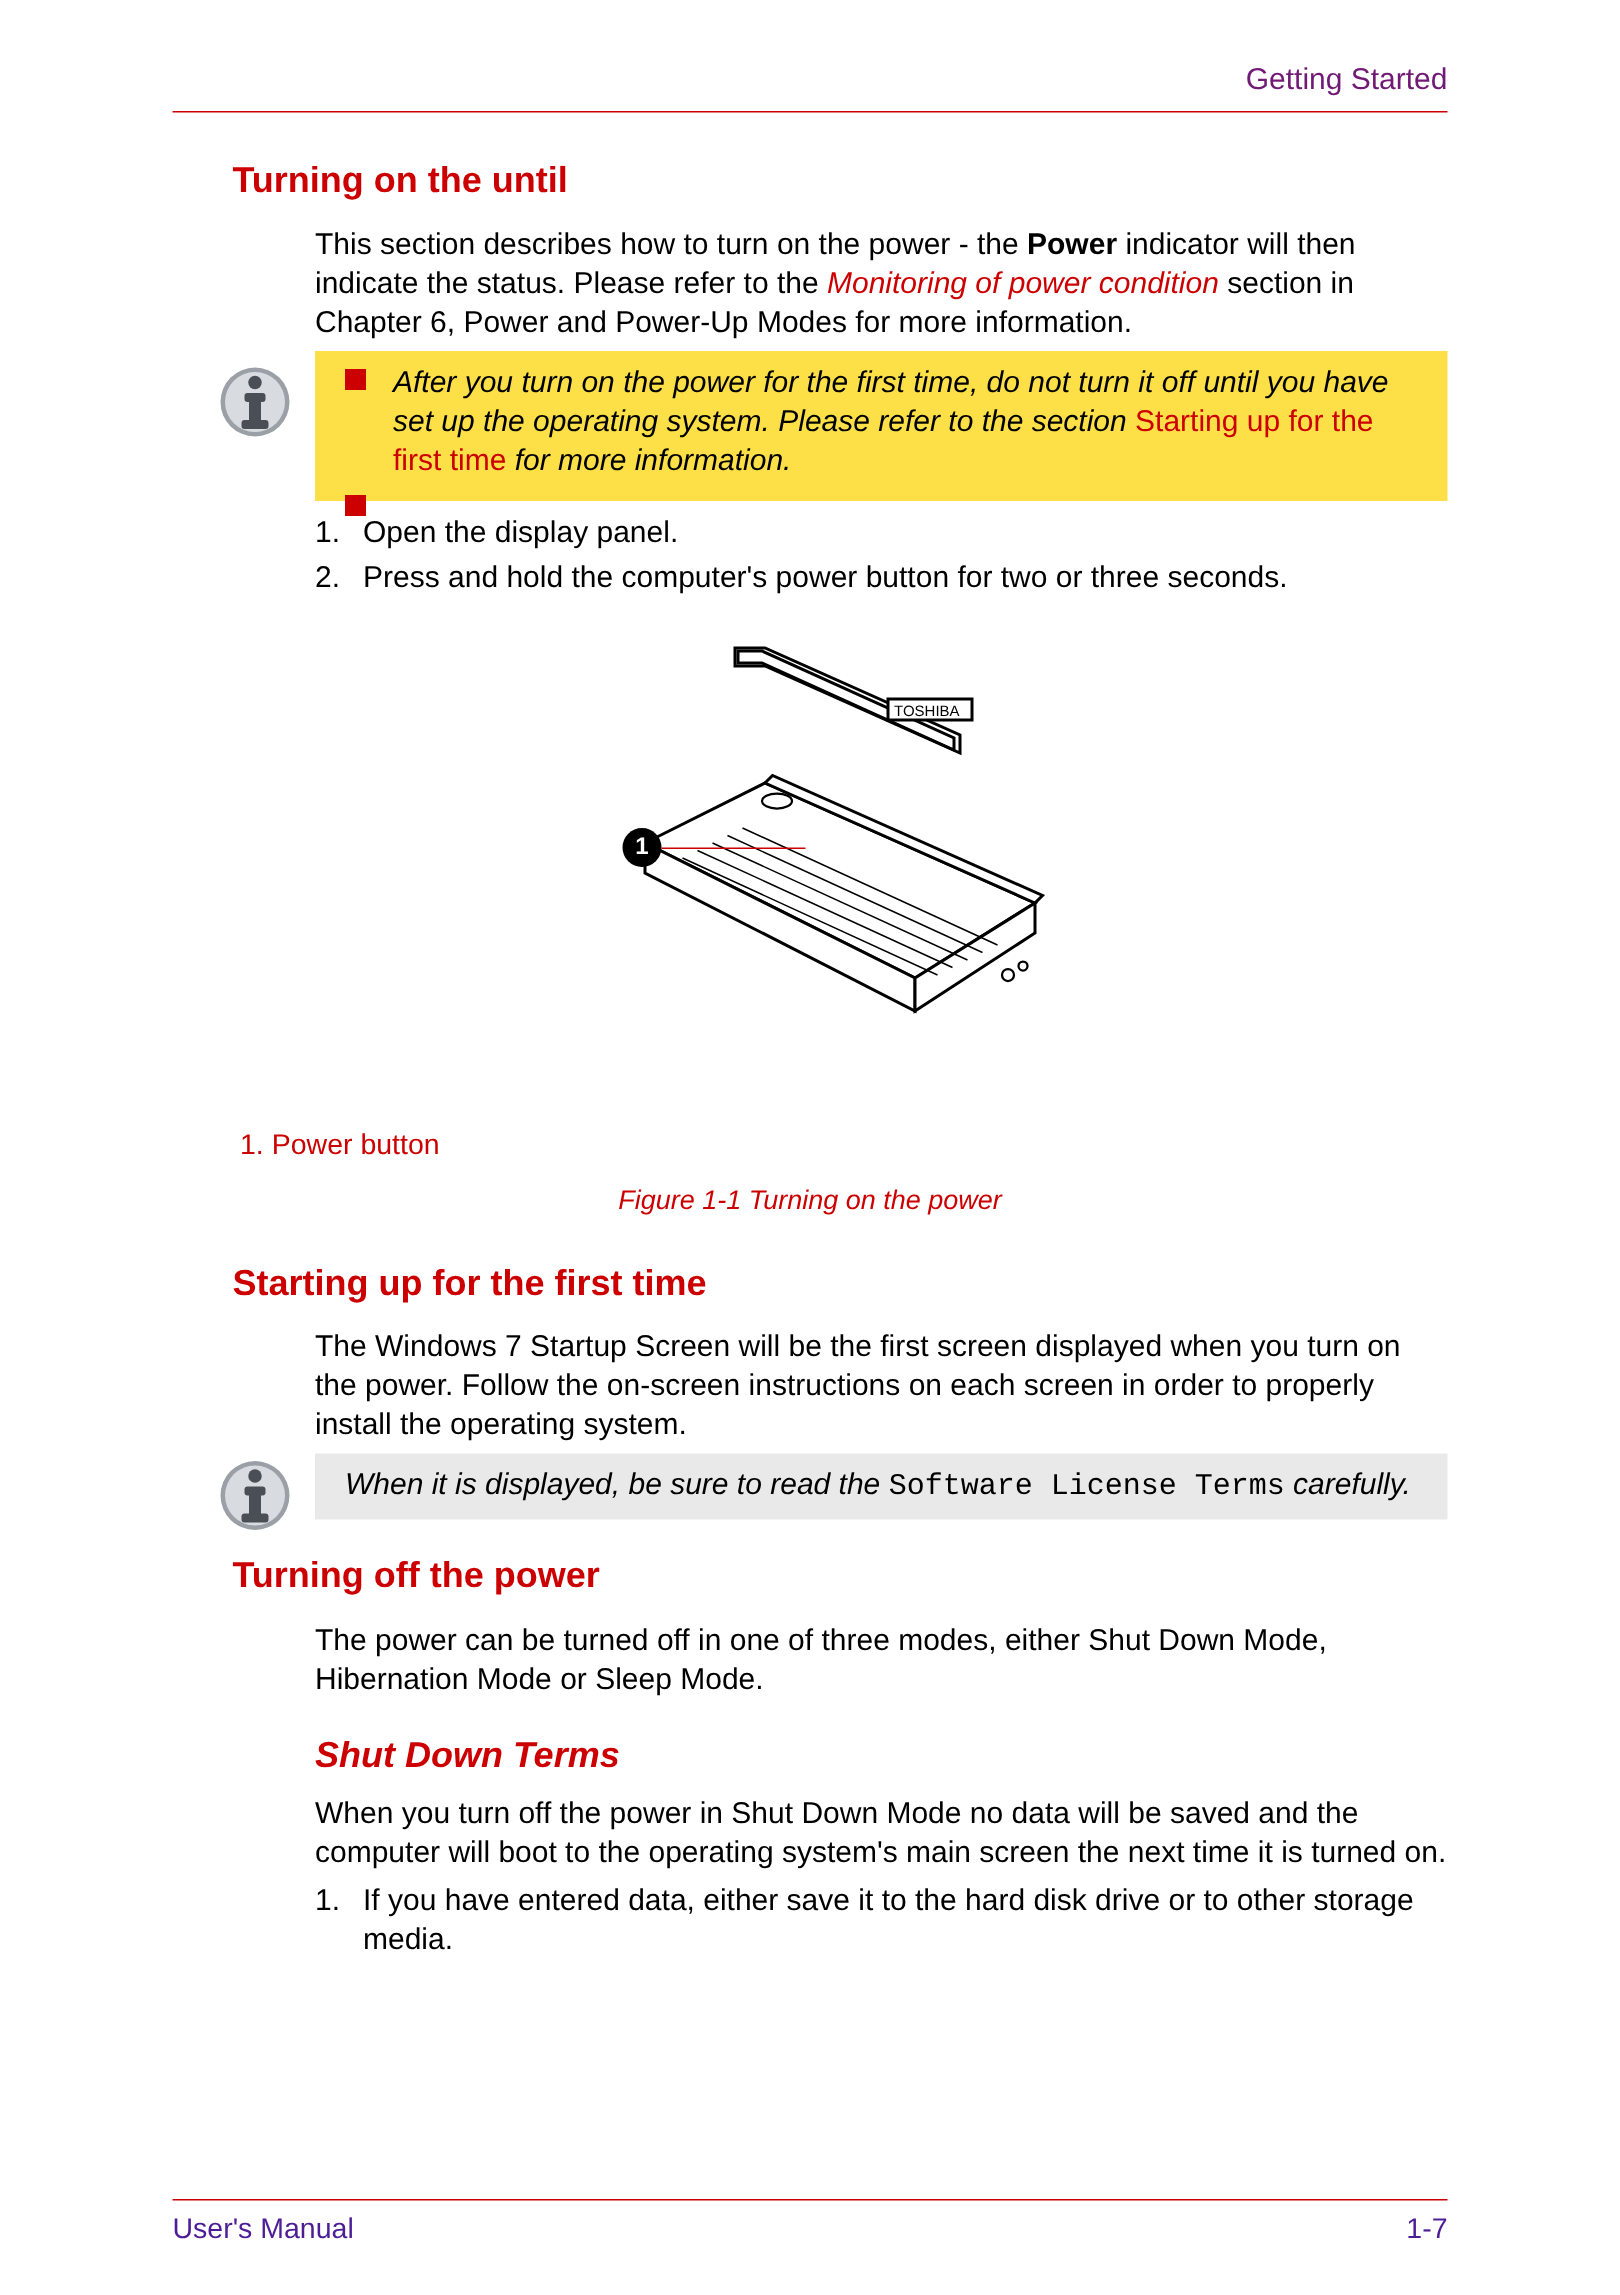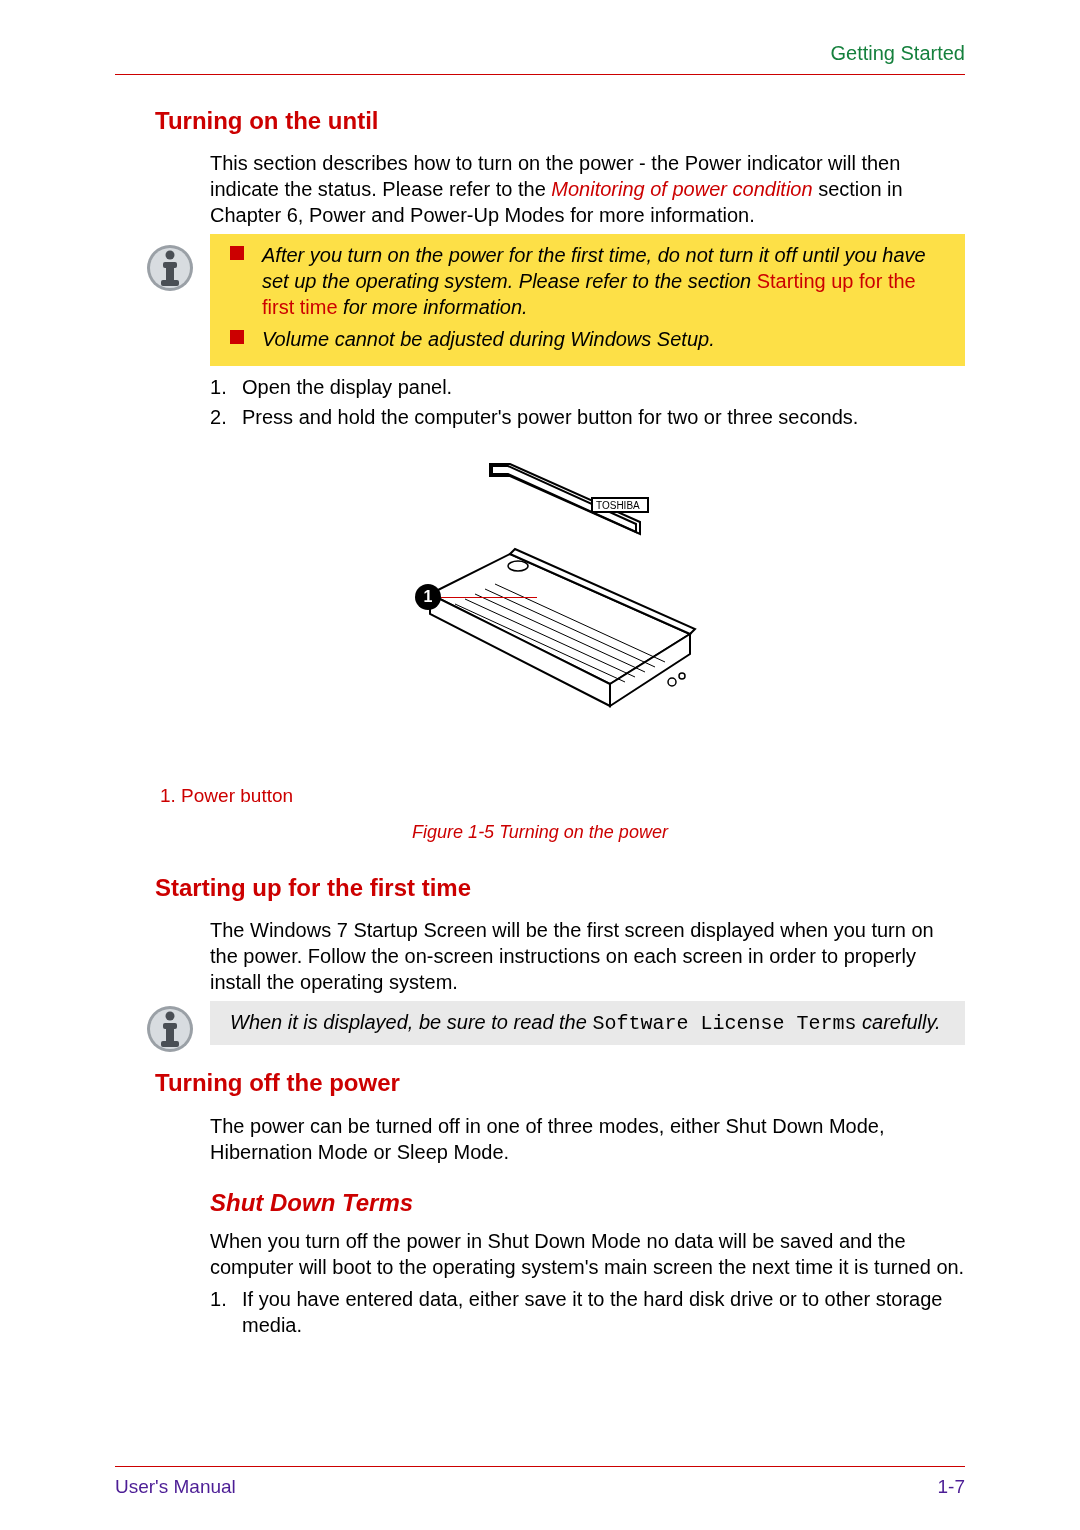--- a/index.html
+++ b/index.html
@@ -7,21 +7,21 @@
   body {
     font-family: Arial, Helvetica, sans-serif;
     padding: 40px 115px 30px 115px;
     font-size: 20px;
     color: #000;
     line-height: 1.3;
     position: relative;
   }
   .header-right {
     text-align: right;
-    color: #15803d;
+    color: #701a75;
     font-size: 20px;
     margin-bottom: 8px;
   }
   .header-rule {
     border: none;
     border-top: 1.5px solid #CC0000;
     margin-bottom: 30px;
   }
   .section-heading {
     color: #CC0000;
@@ -31,21 +31,21 @@
     margin-bottom: 14px;
   }
   .body-text {
     margin-left: 95px;
     margin-bottom: 6px;
   }
   .link-text {
     color: #CC0000;
     font-style: italic;
   }
-  .bold { font-weight: normal; }
+  .bold { font-weight: bold; }
   .note-block {
     background: #fde047;
     margin-left: 95px;
     padding: 8px 18px 8px 20px;
     position: relative;
     margin-bottom: 8px;
   }
   .note-block .info-icon {
     position: absolute;
     left: -65px;
@@ -189,21 +189,20 @@
       <rect x="21" y="24" width="8" height="18" fill="#4a4f55"></rect>
       <rect x="16" y="40" width="18" height="6" rx="2" fill="#4a4f55"></rect>
     </svg>
   </span>
   <div class="note-item">
     <span class="bullet"></span>
     <span>After you turn on the power for the first time, do not turn it off until you have set up the operating system. Please refer to the section </span><span style="color:#CC0000; font-style:normal;">Starting up for the first time</span><span> for more information.</span>
   </div>
   <div class="note-item">
     <span class="bullet"></span>
-    <span>Volume cannot be adjusted during Windows Setup.</span>
   </div>
 </div>
 
 <ol class="ol-list">
   <li>Open the display panel.</li>
   <li>Press and hold the computer's power button for two or three seconds.</li>
 </ol>
 
 <div class="figure-wrap">
   <svg class="laptop-svg" width="460" height="320" viewBox="0 0 460 320">
@@ -242,21 +241,21 @@
       <rect x="342" y="220" width="12" height="8" transform="skewY(25)"></rect>
       <circle cx="362" cy="228" r="4"></circle>
       <circle cx="372" cy="222" r="3"></circle>
     </g>
   </svg>
   <div class="callout-num">1</div>
   <div class="callout-line"></div>
 </div>
 
 <div class="fig-label">1. Power button</div>
-<div class="fig-caption">Figure 1-5 Turning on the power</div>
+<div class="fig-caption">Figure 1-1 Turning on the power</div>
 
 <div class="section-heading">Starting up for the first time</div>
 <p class="body-text">The Windows 7 Startup Screen will be the first screen displayed when you turn on the power. Follow the on-screen instructions on each screen in order to properly install the operating system.</p>
 
 <div class="note-block-single">
   <span class="info-icon">
     <svg class="info-icon-svg" viewBox="0 0 50 56">
       <circle cx="25" cy="28" r="23" fill="#9aa0a6"></circle>
       <circle cx="25" cy="28" r="20" fill="#d8dce0"></circle>
       <circle cx="25" cy="15" r="4.5" fill="#4a4f55"></circle>

